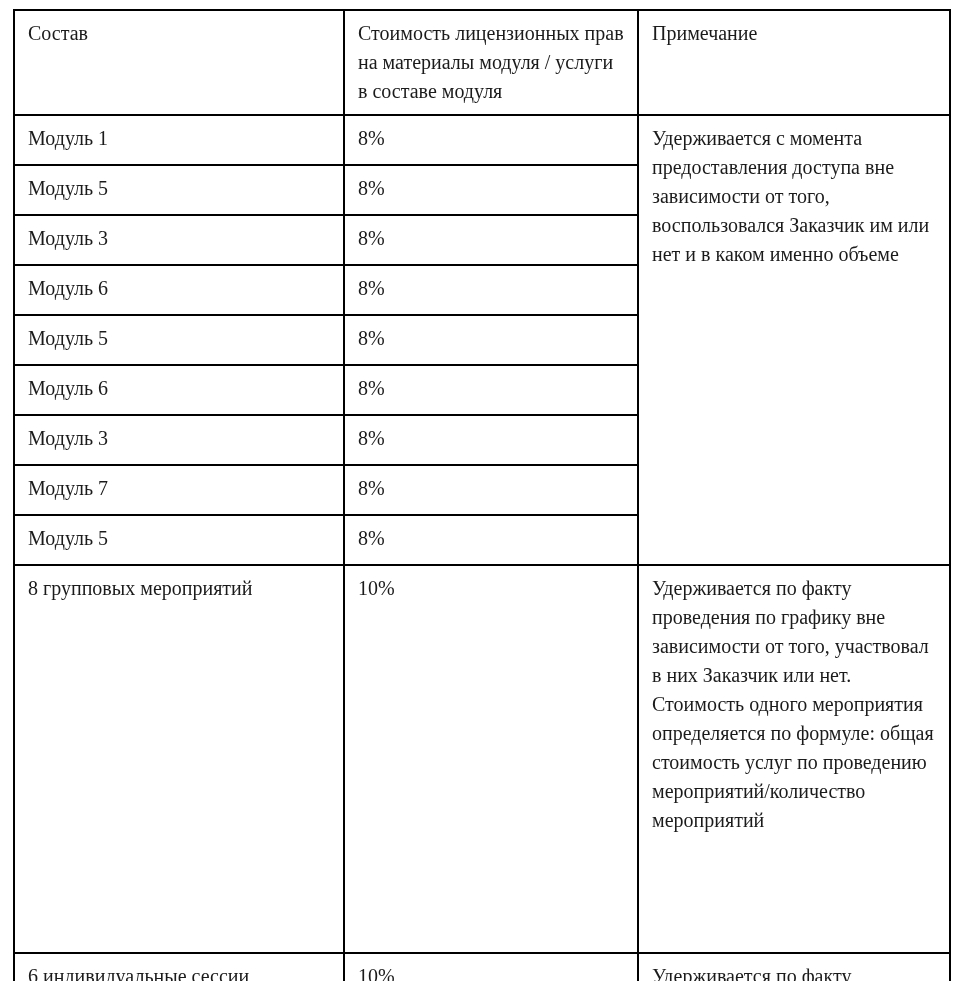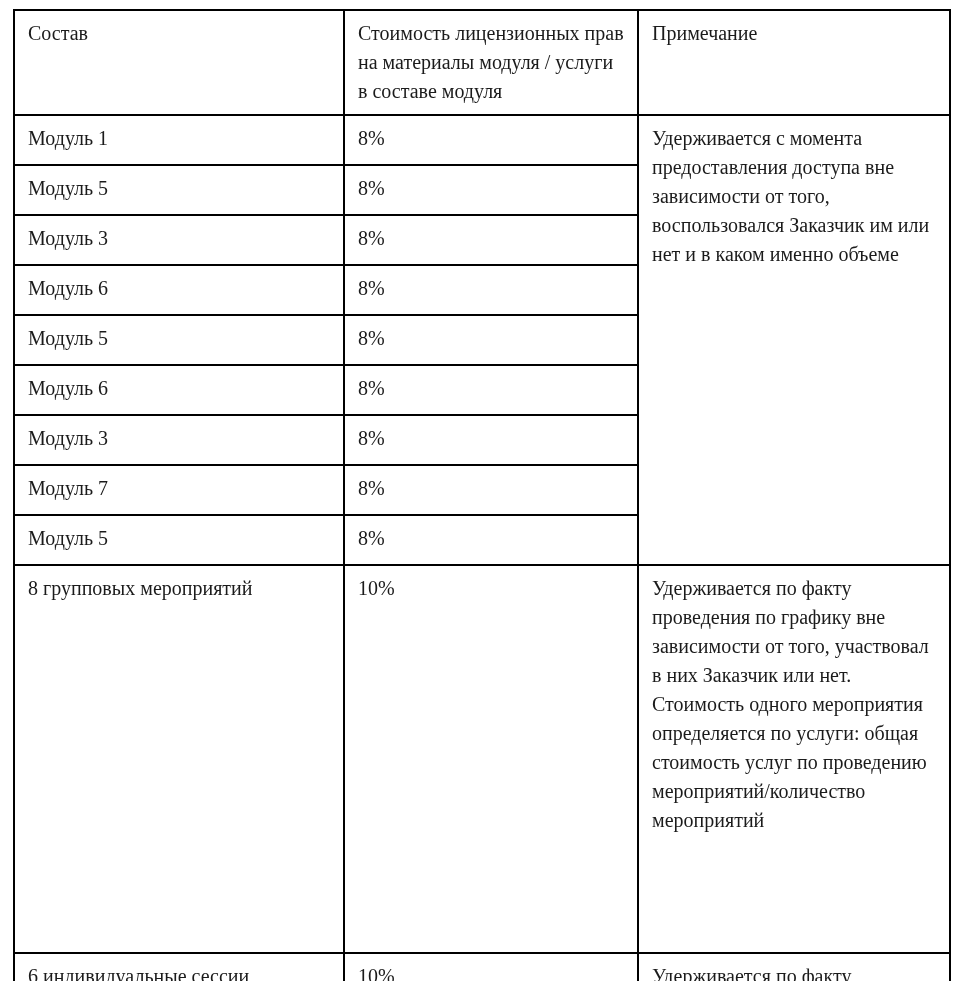--- a/index.html
+++ b/index.html
@@ -87,21 +87,21 @@
         <td>8%</td>
       </tr>
       <tr class="row-module">
         <td>Модуль 5</td>
         <td>8%</td>
       </tr>
 
       <tr class="row-group">
         <td>8 групповых мероприятий</td>
         <td>10%</td>
-        <td>Удерживается по факту проведения по графику вне зависимости от того, участвовал в них Заказчик или нет. Стоимость одного мероприятия определяется по услуги: общая стоимость услуг по проведению мероприятий/количество мероприятий</td>
+        <td>Удерживается по факту проведения по графику вне зависимости от того, участвовал в них Заказчик или нет. Стоимость одного мероприятия определяется по формуле: общая стоимость услуг по проведению мероприятий/количество мероприятий</td>
       </tr>
 
       <tr class="row-last">
         <td>6 индивидуальные сессии</td>
         <td>10%</td>
         <td>Удерживается по факту материалы</td>
       </tr>
     </tbody>
   </table>
 </div>

